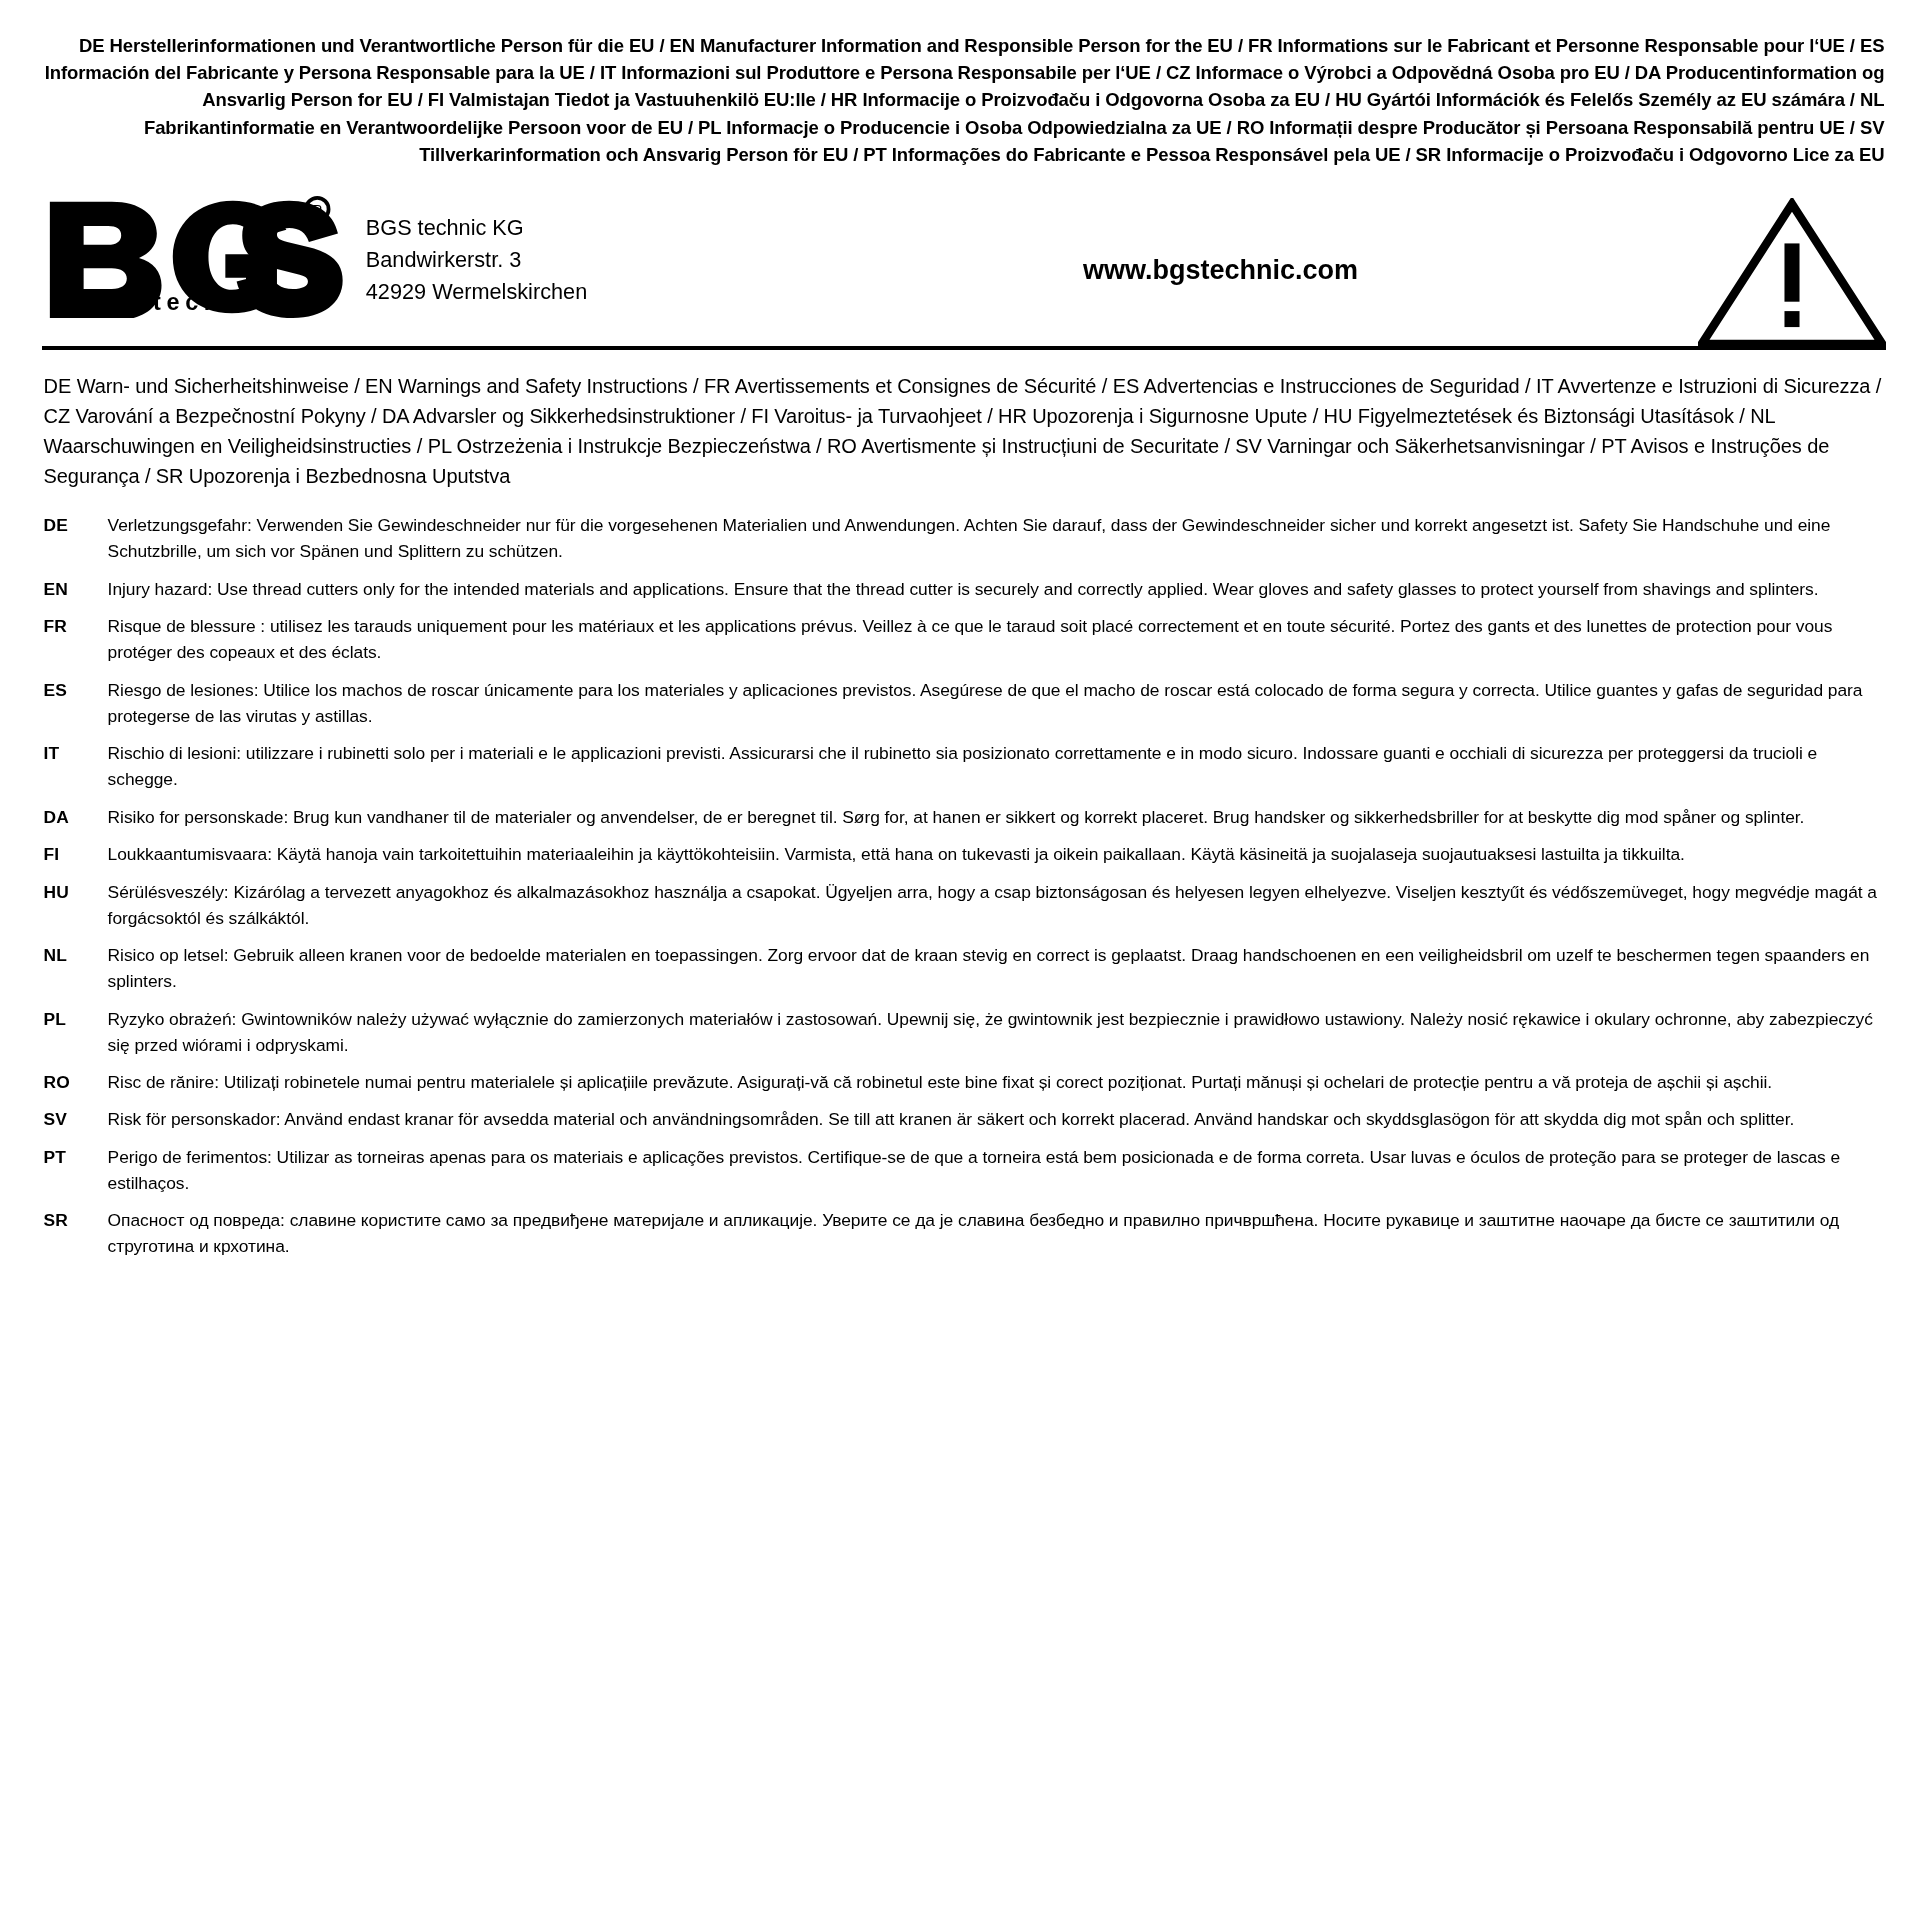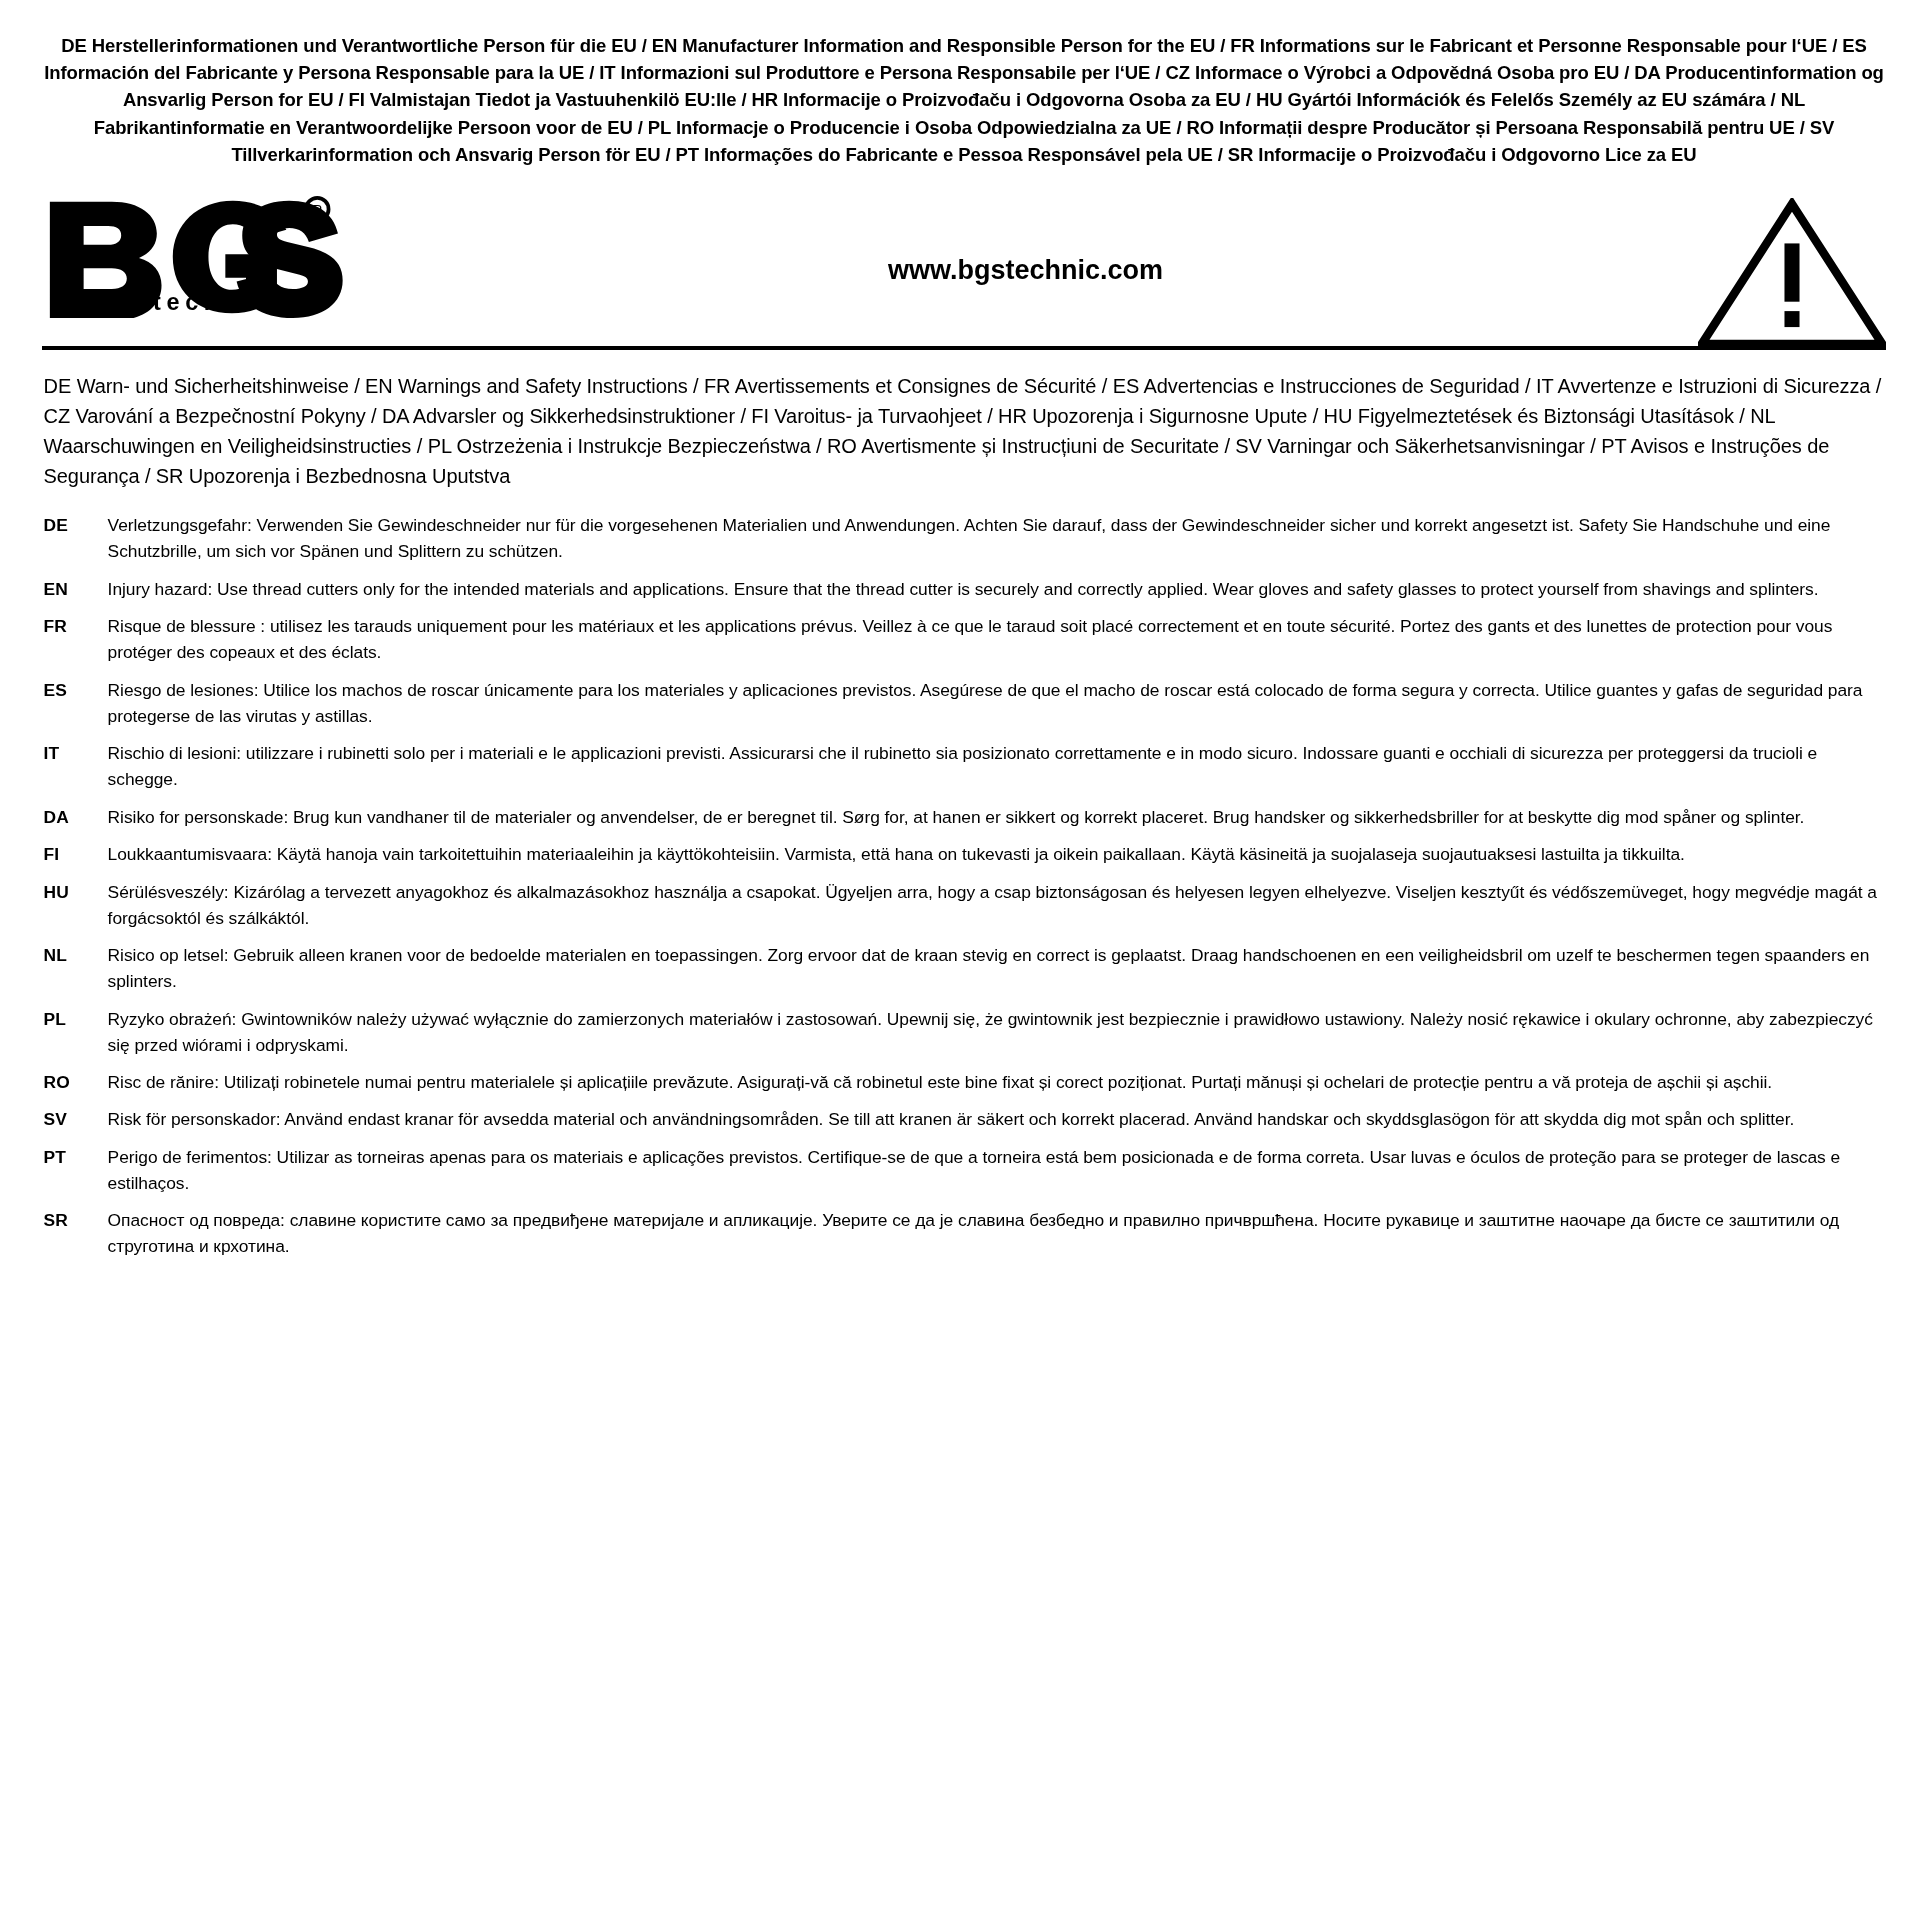--- a/index.html
+++ b/index.html
@@ -21,21 +21,21 @@
     padding: 32px 38px 0 38px;
     position: relative;
   }
 
   
   .top-header {
     font-size: 18.5px;
     font-weight: bold;
     line-height: 1.47;
     letter-spacing: -0.1px;
-    text-align: center;
+    text-align: right;
     padding: 0 5.6px 0 5.6px;
   }
 
   
   .company-block {
     margin-top: 21px;
     display: flex;
     align-items: flex-start;
     padding: 0 3.8px;
     position: relative;
@@ -137,20 +137,25 @@
 
           <path d="M315 40 C310 17 290 5 263 5 c-30 0 -50 15 -50 37 c0 19 12 30 38 36 l20 5 c9 2 12 4 12 8 c0 5 -6 8 -16 8 c-13 0 -21 -6 -24 -17 l-36 9 c6 25 27 39 60 39 c32 0 53 -16 53 -40 c0 -19 -12 -30 -38 -36 l-21 -5 c-8 -2 -11 -4 -11 -8 c0 -4 5 -7 13 -7 c11 0 18 5 21 15 Z"></path>
 
           <circle cx="293" cy="14" r="12" fill="none" stroke="#000" stroke-width="4"></circle>
           <text x="293" y="20" font-size="15" text-anchor="middle" font-family="Liberation Sans, sans-serif">R</text>
         </g>
         <text x="118" y="122" font-size="25" font-weight="bold" letter-spacing="6" font-family="Liberation Sans, sans-serif" fill="#000000">technic</text>
       </svg>
     </div>
 
+    <div class="addr">
+      <div>BGS technic KG</div>
+      <div>Bandwirkerstr. 3</div>
+      <div>42929 Wermelskirchen</div>
+    </div>
 
 
     <div class="website">www.bgstechnic.com</div>
 
     <div class="warning-tri">
       <svg width="188" height="151" viewBox="0 0 200 160" xmlns="http://www.w3.org/2000/svg">
         <polygon points="100,6 196,155 4,155" fill="none" stroke="#000000" stroke-width="9" stroke-linejoin="miter"></polygon>
         <rect x="92" y="48" width="16" height="62" fill="#000000"></rect>
         <rect x="92" y="120" width="16" height="17" fill="#000000"></rect>
       </svg>

